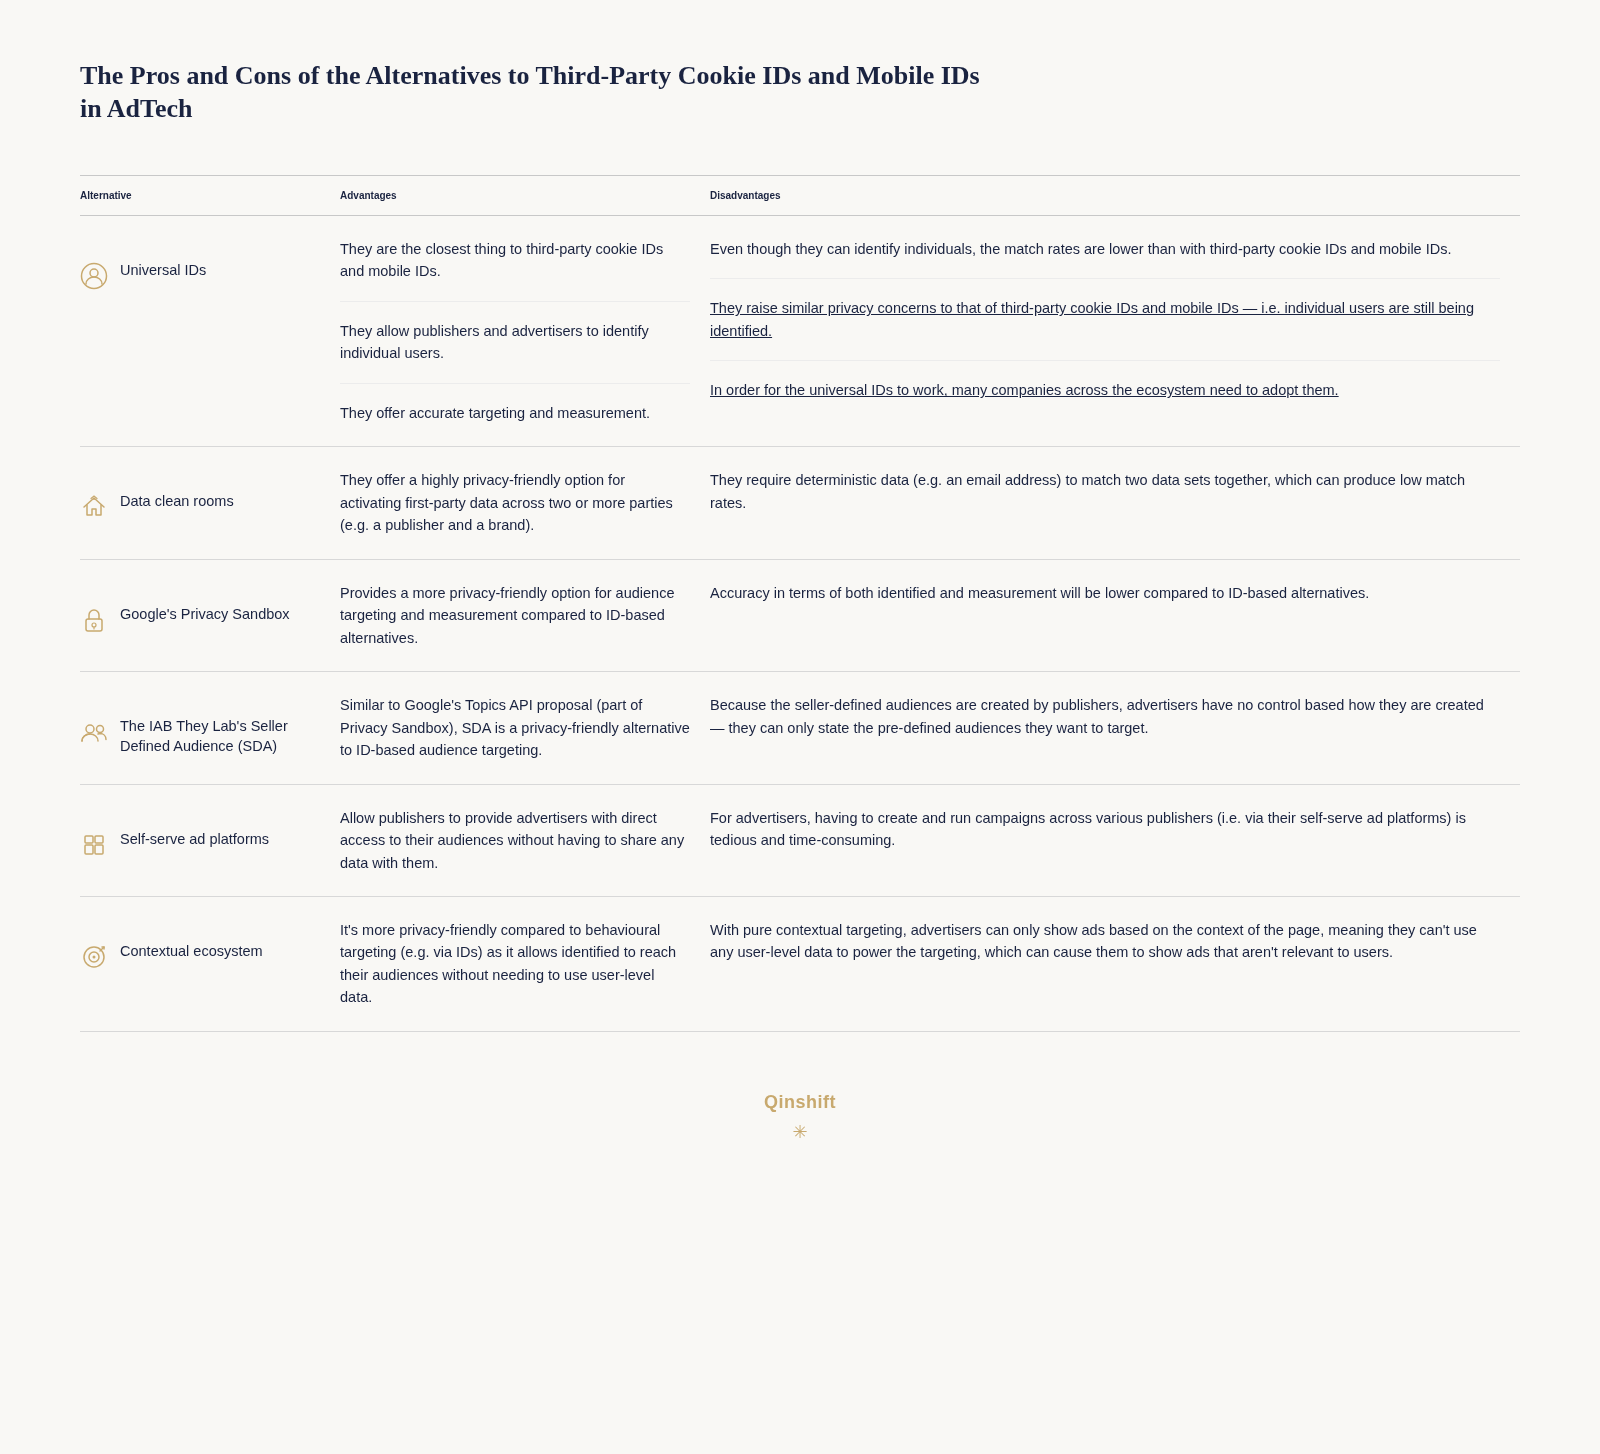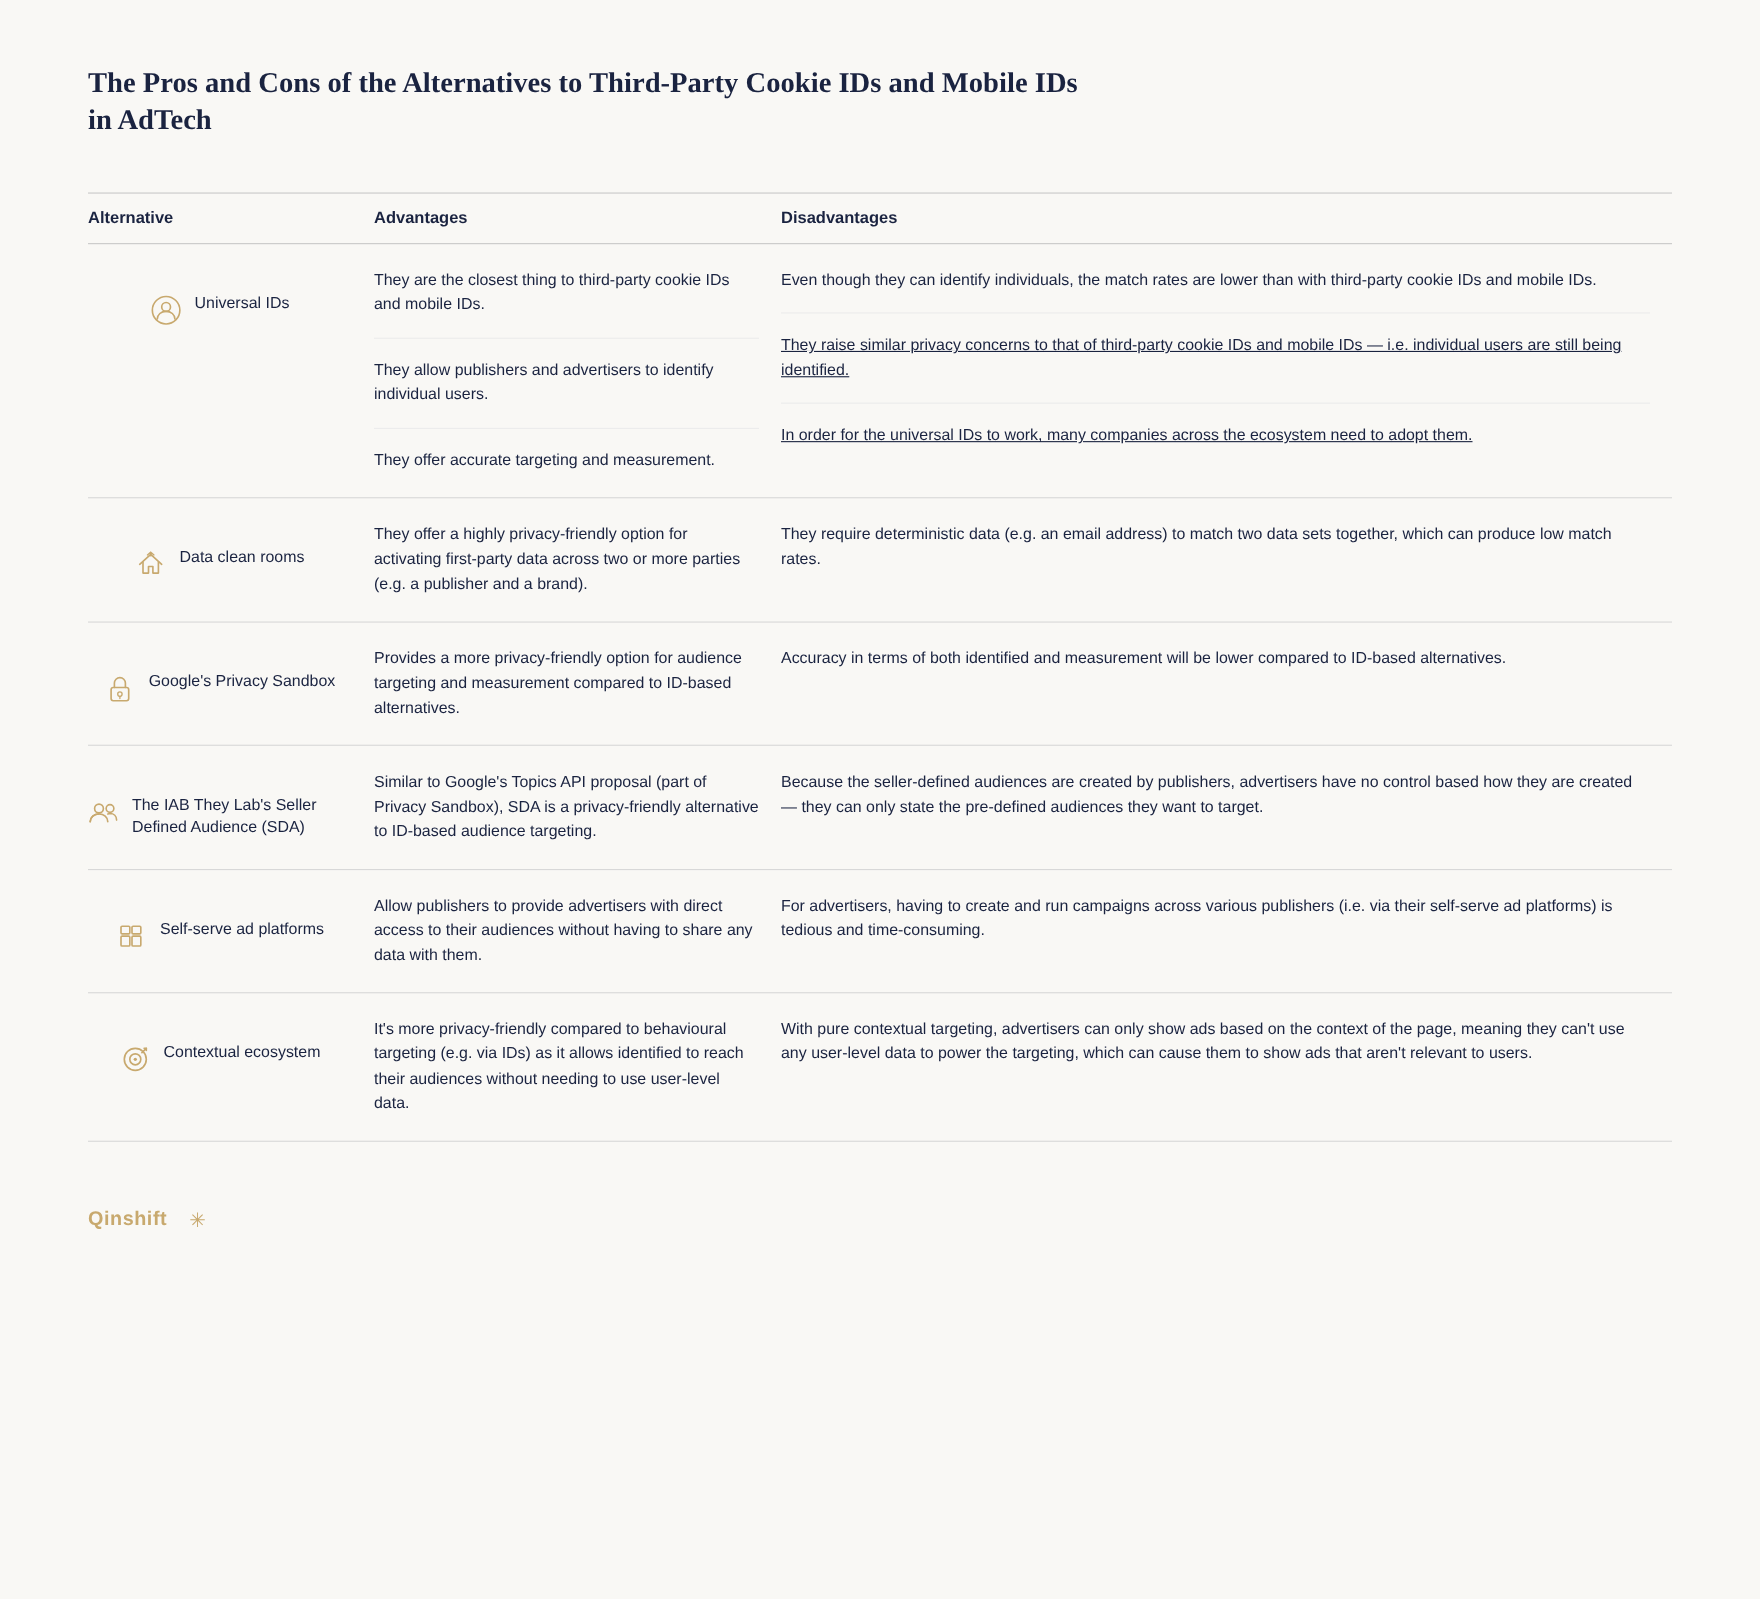--- a/index.html
+++ b/index.html
@@ -27,21 +27,21 @@
       margin-bottom: 60px;
     }
 
     thead tr {
       border-top: 1.5px solid #c8c8c8;
       border-bottom: 1.5px solid #c8c8c8;
     }
 
     thead th {
       font-family: Arial, Helvetica, sans-serif;
-      font-size: 15px;
+      font-size: 10px;
       font-weight: 700;
       color: #1a2340;
       padding: 14px 20px 14px 0;
       text-align: left;
       vertical-align: bottom;
     }
 
     thead th:first-child {
       width: 260px;
     }
@@ -70,21 +70,20 @@
 
     tbody td:first-child {
       padding-left: 0;
     }
 
     .alternative-cell {
       display: flex;
       align-items: flex-start;
       gap: 12px;
       padding-top: 22px;
-      justify-content: center;
     }
 
     .alt-icon {
       flex-shrink: 0;
       width: 28px;
       height: 28px;
       margin-top: 2px;
     }
 
     .alt-label {
@@ -107,22 +106,23 @@
     .dis-item + .dis-item {
       margin-top: 18px;
       padding-top: 18px;
       border-top: 1px solid #ececec;
       text-decoration: underline;
     }
 
     .footer {
       display: flex;
       align-items: center;
-      gap: 20px;
+      gap: 8px;
       margin-top: 30px;
+      flex-direction: column;
     }
 
     .footer-brand {
       font-family: Arial, Helvetica, sans-serif;
       font-size: 18px;
       font-weight: 700;
       color: #c8a96e;
       letter-spacing: 0.5px;
     }
 

